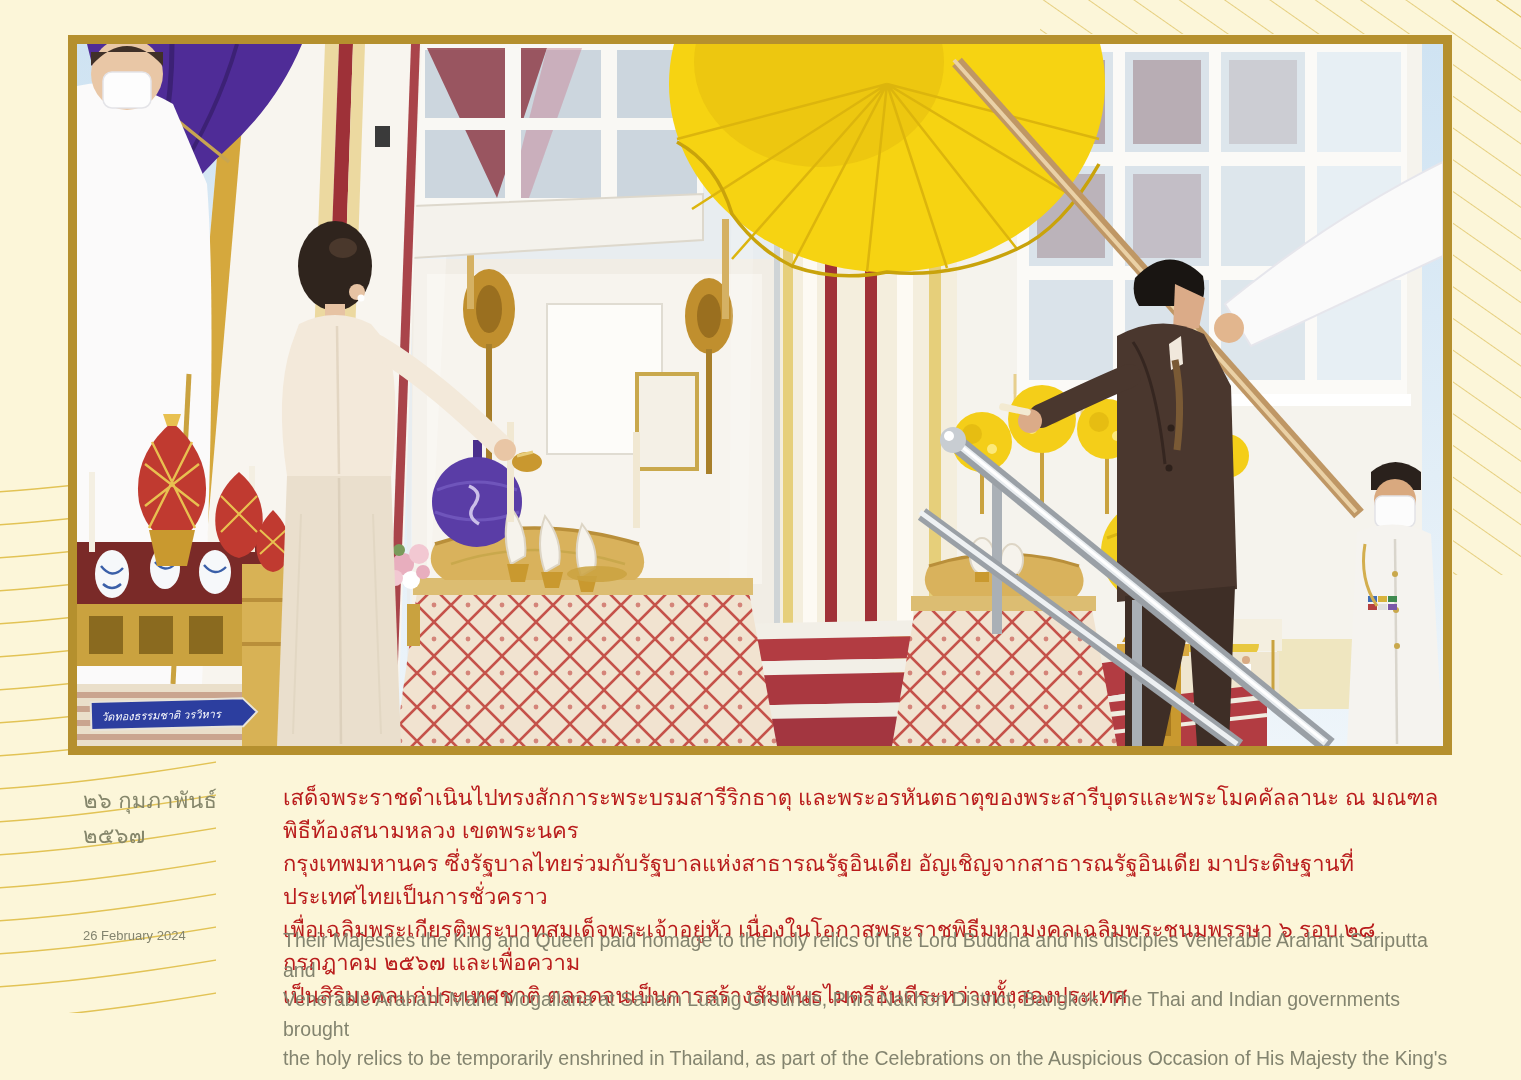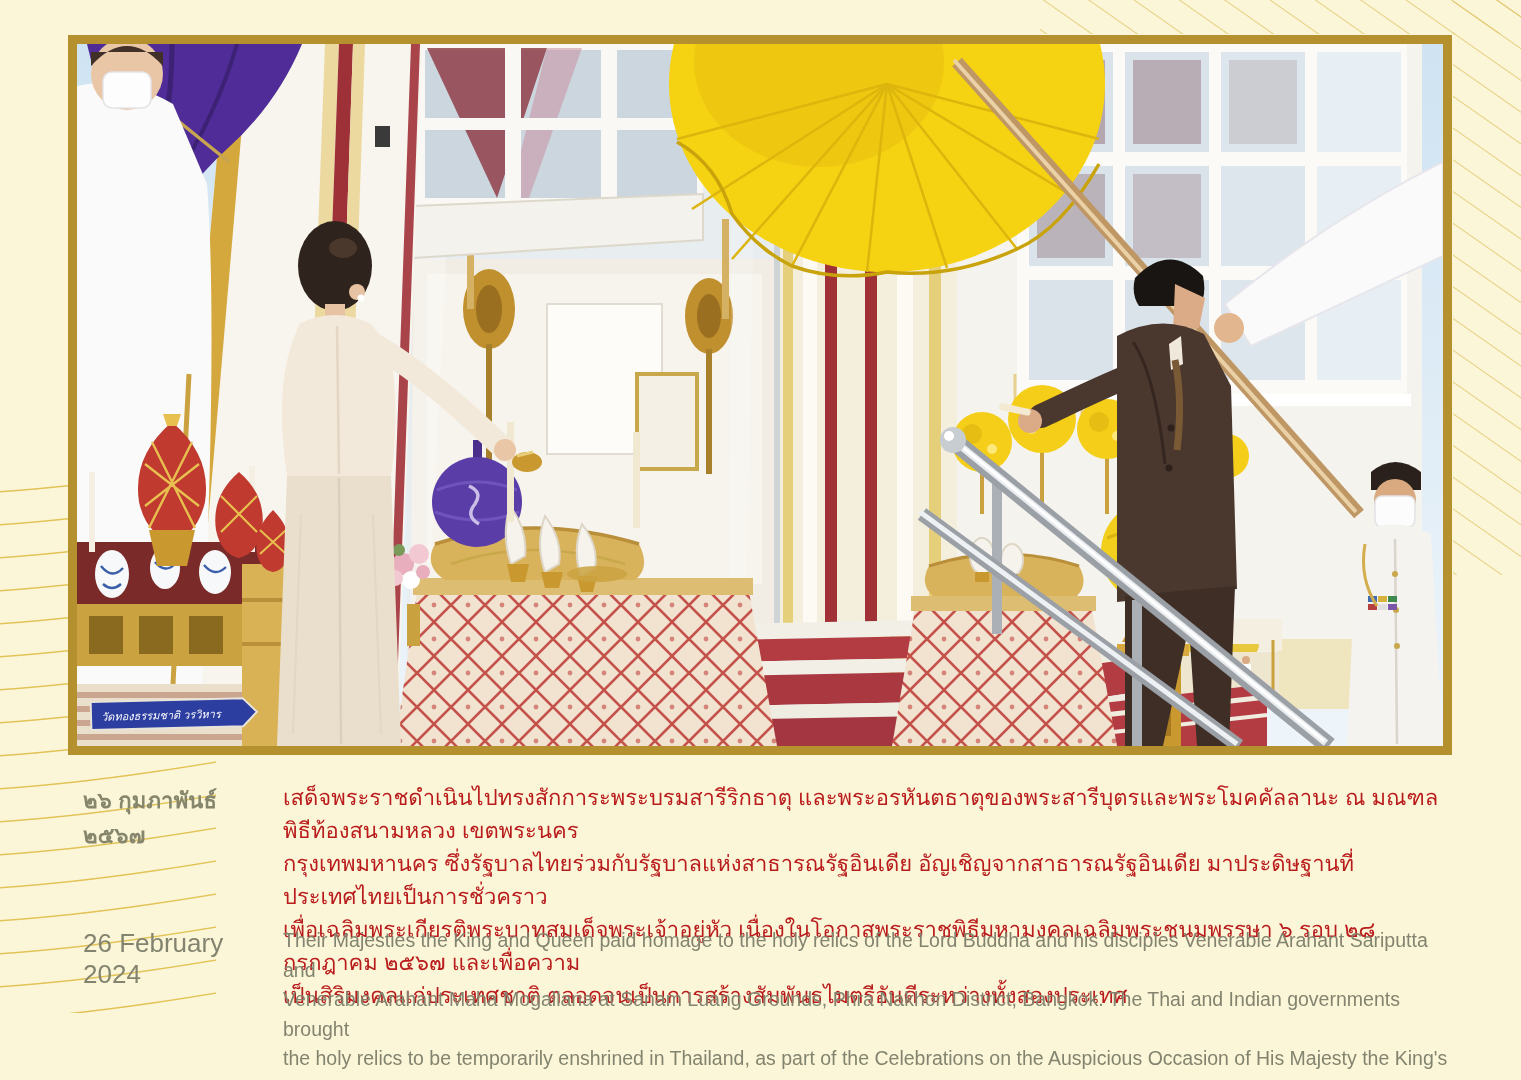--- a/index.html
+++ b/index.html
@@ -11,23 +11,23 @@
   .deco{position:absolute;left:0;top:0;width:1521px;height:1080px;pointer-events:none;z-index:0}
   .photo-frame{
     position:absolute;left:68px;top:35px;width:1384px;height:720px;
     border:9px solid #b5902e;box-sizing:border-box;z-index:2;
     box-shadow:inset 0 0 0 2px #dcc06c;background:#dfeaf2;
   }
   .scene{display:block;width:1366px;height:702px}
   .caption{position:absolute;z-index:3}
   .date-label{position:absolute;left:83px;width:195px}
   .body-text{position:absolute;left:283px;width:1175px;white-space:pre-line}
-  .thai-date{top:783px;font-size:22px;font-weight:bold;color:#85866b;letter-spacing:.2px}
+  .thai-date{top:783px;font-size:22px;font-weight:normal;color:#85866b;letter-spacing:.2px}
   .thai-body{top:781px;font-size:22px;line-height:33px;color:#b91c1c}
-  .en-date{top:928px;font-size:26px;color:#83846f}
+  .en-date{top:928px;font-size:13px;color:#83846f}
   .en-body{top:926px;font-size:19.5px;line-height:29.5px;color:#83846f}
 </style>
 </head>
 <body>
 
 <svg class="deco">
   <defs>
     <pattern id="hatch" width="26" height="26" patternUnits="userSpaceOnUse" patternTransform="rotate(-55)">
       <line x1="0" y1="0" x2="0" y2="26" stroke="#ddbf58" stroke-width="1.4"></line>
     </pattern>

